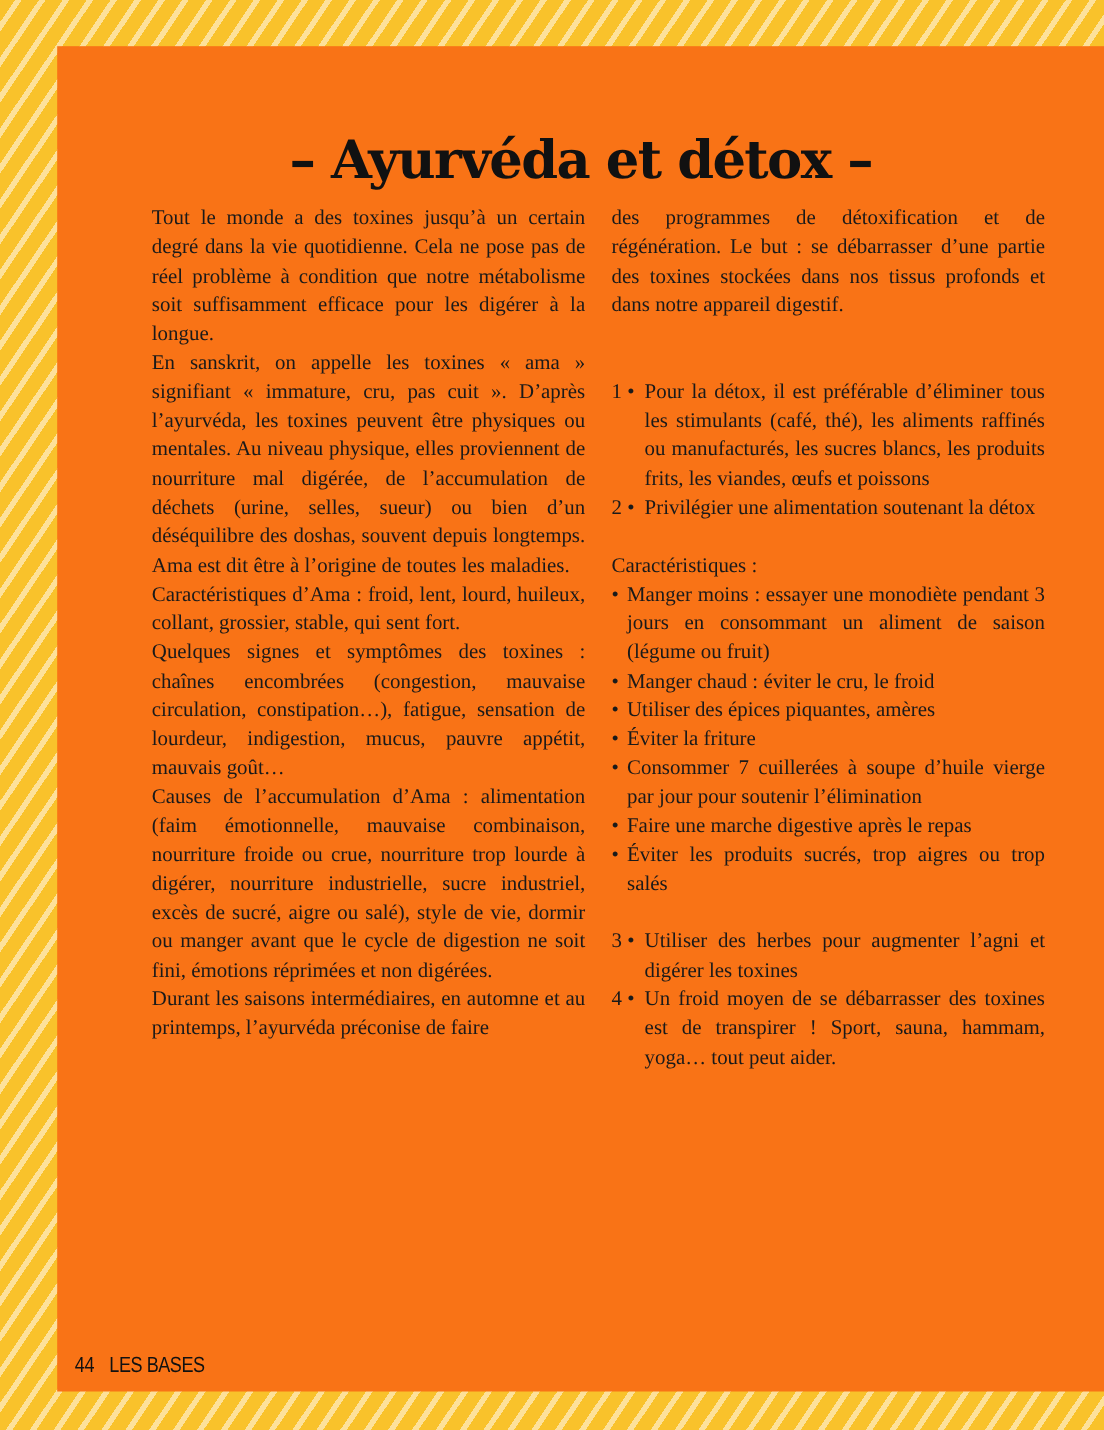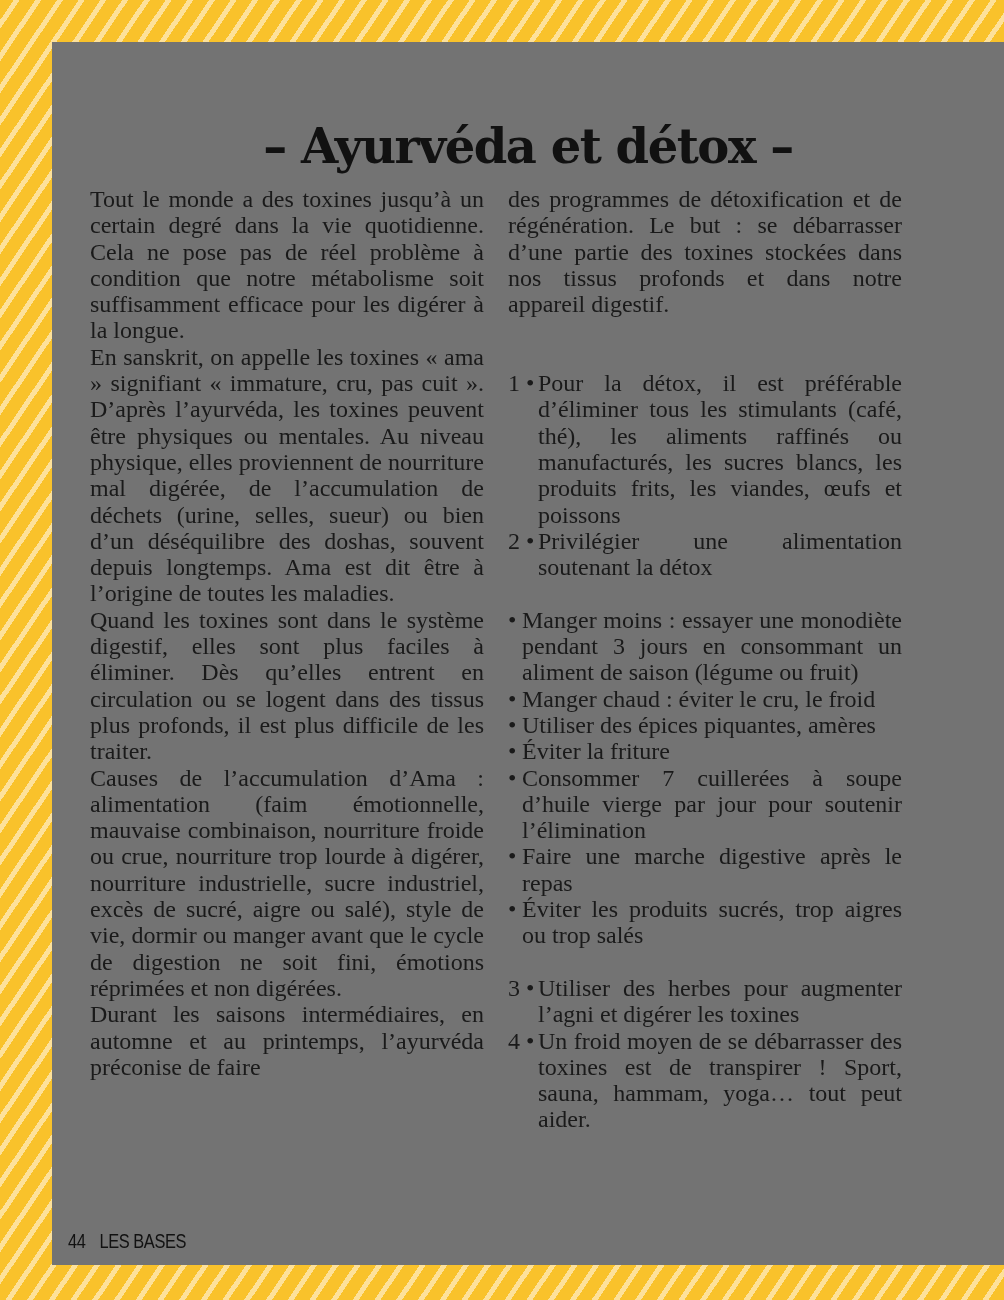--- a/index.html
+++ b/index.html
@@ -9,33 +9,34 @@
     background-image: repeating-linear-gradient(
       -56deg,
       #f9c22b 0px, #f9c22b 13px,
       #fde19a 13px, #fde19a 18px
     );
     font-family: "Liberation Serif", "DejaVu Serif", serif;
     color: #1a1a1a;
   }
   .page {
     position: absolute; left: 52px; top: 42px; right: 0; bottom: 35px;
-    background: #737373;
+    background: #f97316;
   }
   .title {
     position: absolute; left: 0; right: 0; top: 44px;
     text-align: center;
     font-family: "DejaVu Serif", "Liberation Serif", serif;
     font-weight: bold; font-size: 48px; letter-spacing: -1.5px;
     color: #111;
   }
   .col {
     position: absolute; top: 144px; width: 394px;
-    font-size: 24px; line-height: 26.3px;
+    font-size: 19px; line-height: 26.3px;
     text-align: justify;
+    margin-left: 48px;
   }
   .col.left { left: 38px; }
   .col.right { left: 456px; }
   .col p { margin: 0; }
   .gap { height: 26.3px; }
   .num-item { display: flex; }
   .num-item .marker { flex: 0 0 30px; white-space: nowrap; }
   .num-item .txt { flex: 1; text-align: justify; }
   .bul-item { display: flex; }
   .bul-item .marker { flex: 0 0 14px; }
@@ -51,40 +52,42 @@
 </style>
 </head>
 <body>
 
 <div class="page">
   <h1 class="title">– Ayurvéda et détox –</h1>
 
   <div class="col left">
     <p>Tout le monde a des toxines jusqu’à un certain degré dans la vie quotidienne. Cela ne pose pas de réel problème à condition que notre métabolisme soit suffisamment efficace pour les digérer à la longue.</p>
     <p>En sanskrit, on appelle les toxines « ama » signifiant « immature, cru, pas cuit ». D’après l’ayurvéda, les toxines peuvent être physiques ou mentales. Au niveau physique, elles proviennent de nourriture mal digérée, de l’accumulation de déchets (urine, selles, sueur) ou bien d’un déséquilibre des doshas, souvent depuis longtemps. Ama est dit être à l’origine de toutes les maladies.</p>
-    <p>Quand les toxines sont dans le système digestif, elles sont plus faciles à éliminer. Dès qu’elles entrent en circulation ou se logent dans des tissus plus profonds, il est plus difficile de les traiter.</p>
+    <p>Caractéristiques d’Ama : froid, lent, lourd, huileux, collant, grossier, stable, qui sent fort.</p>
+    <p>Quelques signes et symptômes des toxines : chaînes encombrées (congestion, mauvaise circulation, constipation…), fatigue, sensation de lourdeur, indigestion, mucus, pauvre appétit, mauvais goût…</p>
     <p>Causes de l’accumulation d’Ama : alimentation (faim émotionnelle, mauvaise combinaison, nourriture froide ou crue, nourriture trop lourde à digérer, nourriture industrielle, sucre industriel, excès de sucré, aigre ou salé), style de vie, dormir ou manger avant que le cycle de digestion ne soit fini, émotions réprimées et non digérées.</p>
     <p>Durant les saisons intermédiaires, en automne et au printemps, l’ayurvéda préconise de faire</p>
   </div>
 
   <div class="col right">
     <p>des programmes de détoxification et de régénération. Le but : se débarrasser d’une partie des toxines stockées dans nos tissus profonds et dans notre appareil digestif.</p>
     <div class="gap"></div>
     <div class="gap"></div>
 
     <div class="num-item">
       <span class="marker">1 •</span>
       <span class="txt">Pour la détox, il est préférable d’éliminer tous les stimulants (café, thé), les aliments raffinés ou manufacturés, les sucres blancs, les produits frits, les viandes, œufs et poissons</span>
     </div>
     <div class="num-item">
       <span class="marker">2 •</span>
       <span class="txt">Privilégier une alimentation soutenant la détox</span>
     </div>
 
     <div class="gap"></div>
+    <p>Caractéristiques :</p>
 
     <div class="bul-item">
       <span class="marker">•</span>
       <span class="txt">Manger moins : essayer une monodiète pendant 3 jours en consommant un aliment de saison (légume ou fruit)</span>
     </div>
     <div class="bul-item">
       <span class="marker">•</span>
       <span class="txt">Manger chaud : éviter le cru, le froid</span>
     </div>
     <div class="bul-item">

